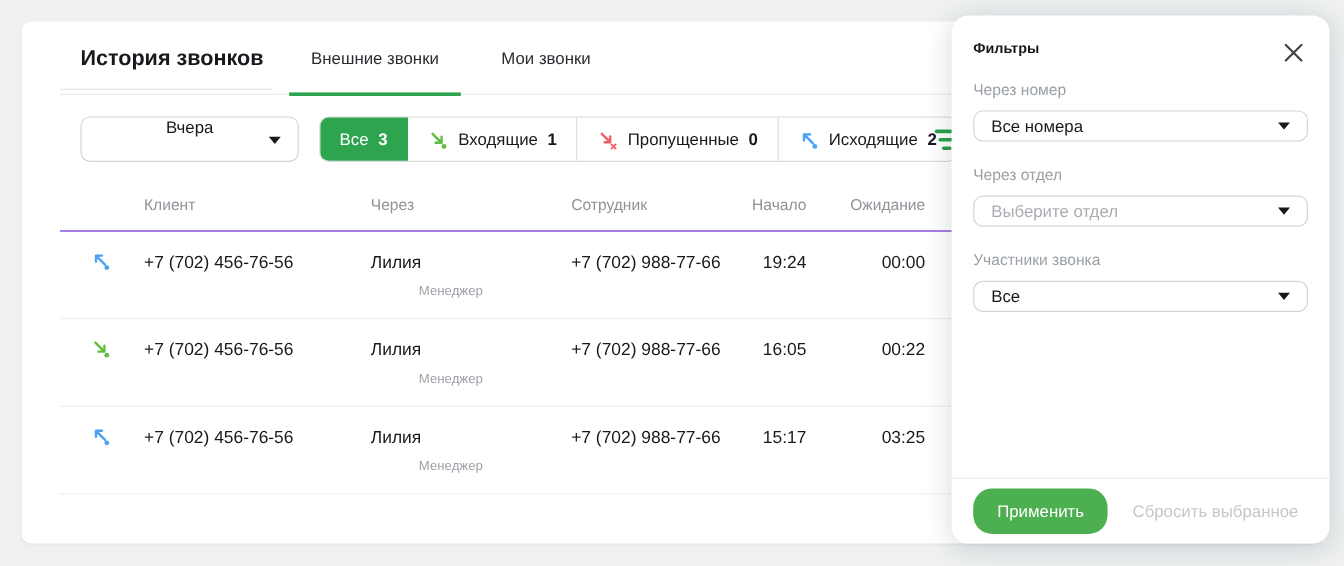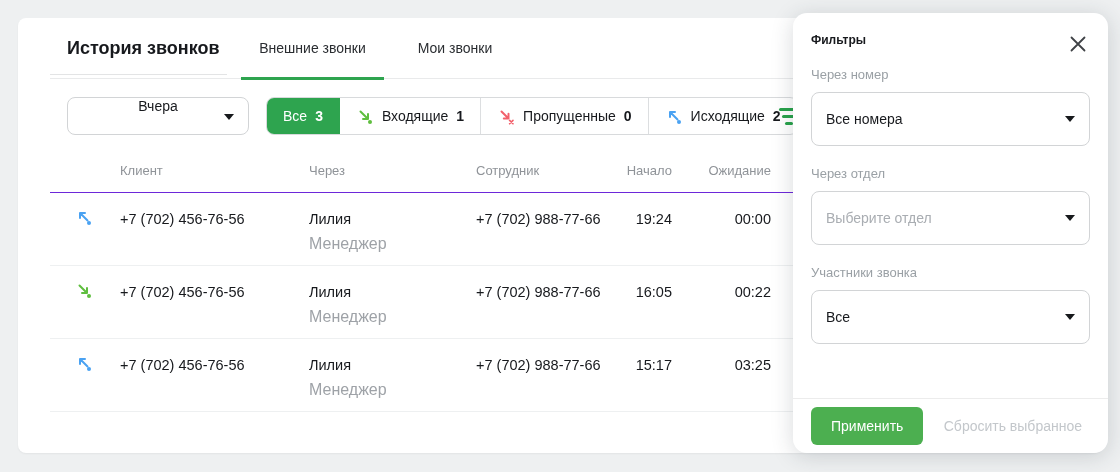--- a/index.html
+++ b/index.html
@@ -53,44 +53,44 @@
   
   .grid-row { display: grid; grid-template-columns: 53px 189px 167px 114px 82px 99px minmax(0,1fr); padding-left: 17px; }
   .thead { height: 40px; border-bottom: 1px solid #6d28d9; align-items: start; }
   .thead > div { padding-top: 10px; font-size: 13px; color: #8f9398; white-space: nowrap; }
   .c-start, .c-wait { text-align: right; }
   .c-dur { padding-left: 23px; }
   .group-row { height: 54px; border-bottom: 1px solid #e9eaeb; display: flex; align-items: center; padding-left: 17px; font-size: 13.5px; font-weight: bold; color: #17191d; }
   .row { height: 73px; border-bottom: 1px solid #eef0f1; align-items: start; font-size: 14.5px; cursor: pointer; }
   .row > div { padding-top: 17px; line-height: 19px; white-space: nowrap; }
   .row .c-icon { padding-top: 15px; padding-left: 8px; }
-  .row .sub { font-size: 16px; color: #9ea2a7; margin-top: 5px; }
+  .row .sub { font-size: 11px; color: #9ea2a7; margin-top: 5px; margin-left: 40px; }
   .badge {
     display: inline-block; margin-left: 6px; margin-top: -3px; padding: 4px 7px; border-radius: 4px;
     background: #f1f2f3; color: #7d8186; font-size: 10px; font-weight: bold; letter-spacing: 0.4px; line-height: 11px;
   }
 
   
   .panel {
     position: absolute; left: 793px; top: 13px; width: 315px; height: 440px;
     background: #fff; border-radius: 14px; box-shadow: 0 3px 22px rgba(40,50,60,0.18);
     padding: 0 18px; z-index: 10;
   }
   .panel-title { margin-top: 20px; font-size: 12px; font-weight: bold; color: #17191d; }
   .close-btn { position: absolute; top: 21px; right: 20px; width: 20px; height: 20px; cursor: pointer; display: flex; align-items: center; justify-content: center; }
   .field-label { display: block; margin-top: 20px; font-size: 13px; color: #9aa0a5; }
-  .panel .select-box { position: relative; margin-top: 10px; width: 279px; height: 54px; padding: 0 14px; }
+  .panel .select-box { position: relative; margin-top: 10px; width: 279px; height: 26px; padding: 0 14px; }
   .panel .select-box.placeholder .sel-value { color: #a9adb2; }
   .panel-footer {
     position: absolute; left: 0; right: 0; bottom: 0; height: 55px;
     border-top: 1px solid #ececec; display: flex; align-items: center; padding: 0 18px;
   }
   .apply-btn {
     height: 38px; padding: 0 20px; background: #4caf50; color: #fff; font-size: 14px;
-    border: none; border-radius: 6px; font-family: inherit; cursor: pointer;
+    border: none; border-radius: 16px; font-family: inherit; cursor: pointer;
   }
   .reset-btn { margin-left: auto; margin-right: 8px; font-size: 14px; color: #c3c7cb; cursor: pointer; white-space: nowrap; }
 </style>
 </head>
 <body>
 
 <div class="card">
 
   <div class="card-header">
     <div class="page-title">История звонков</div>

